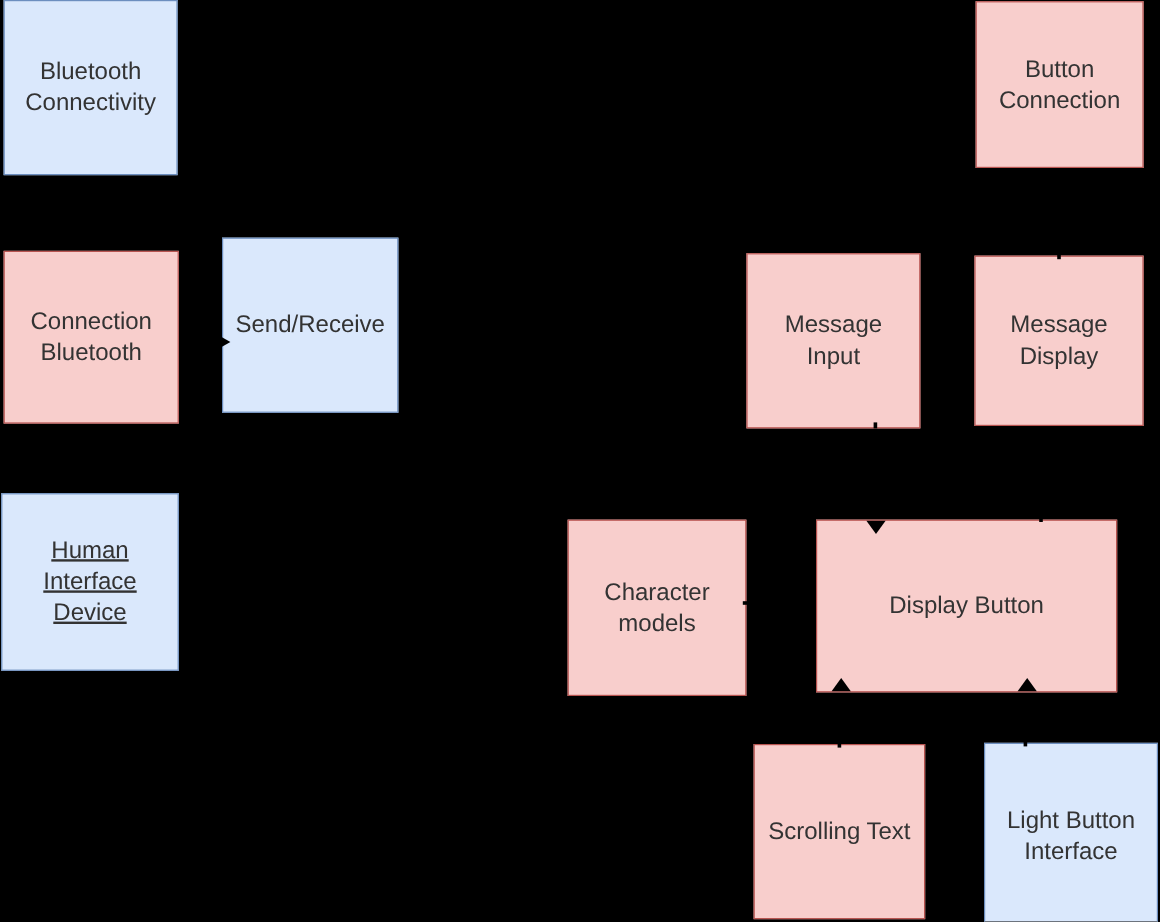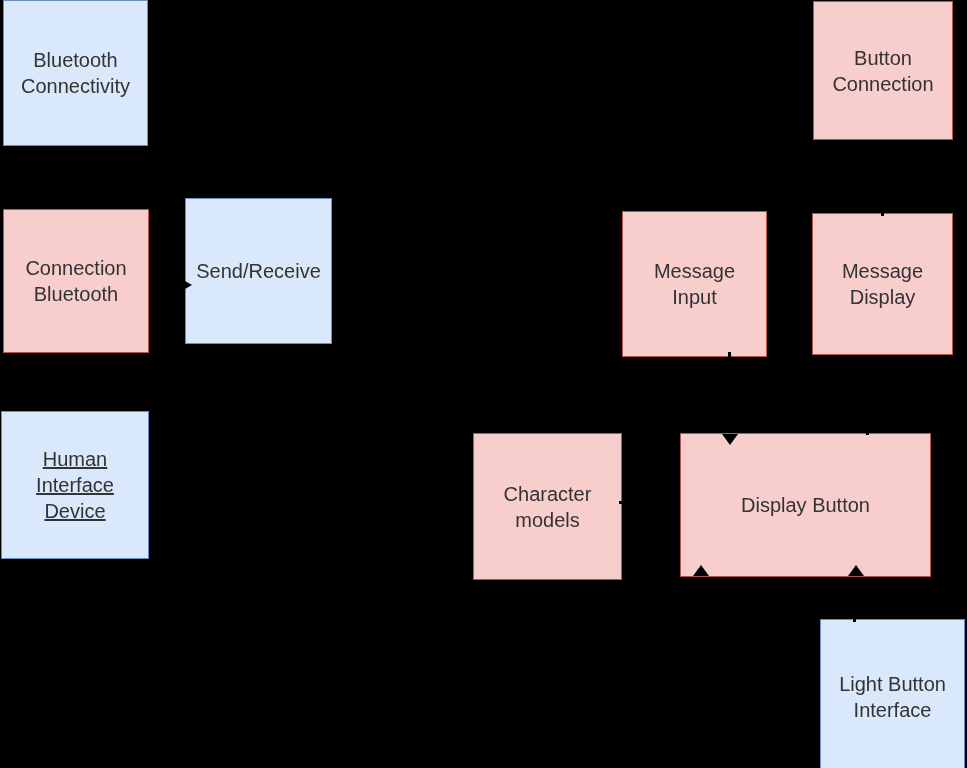--- a/index.html
+++ b/index.html
@@ -121,20 +121,23 @@
 
   <div class="node pink" id="node-character-models">
     <span>Character
 models</span>
   </div>
 
   <div class="node pink" id="node-display-options">
     <span>Display Button</span>
   </div>
 
+  <div class="node pink" id="node-scrolling-text">
+    <span>Scrolling Text</span>
+  </div>
 
   <div class="node blue" id="node-light-sensor-interface">
     <span>Light Button
 Interface</span>
   </div>
 
   <div class="arrowhead" id="arrowhead-send-receive"></div>
   <div class="arrowhead" id="arrowhead-display-options-top"></div>
   <div class="arrowhead" id="arrowhead-display-options-bottom-left"></div>
   <div class="arrowhead" id="arrowhead-display-options-bottom-right"></div>

